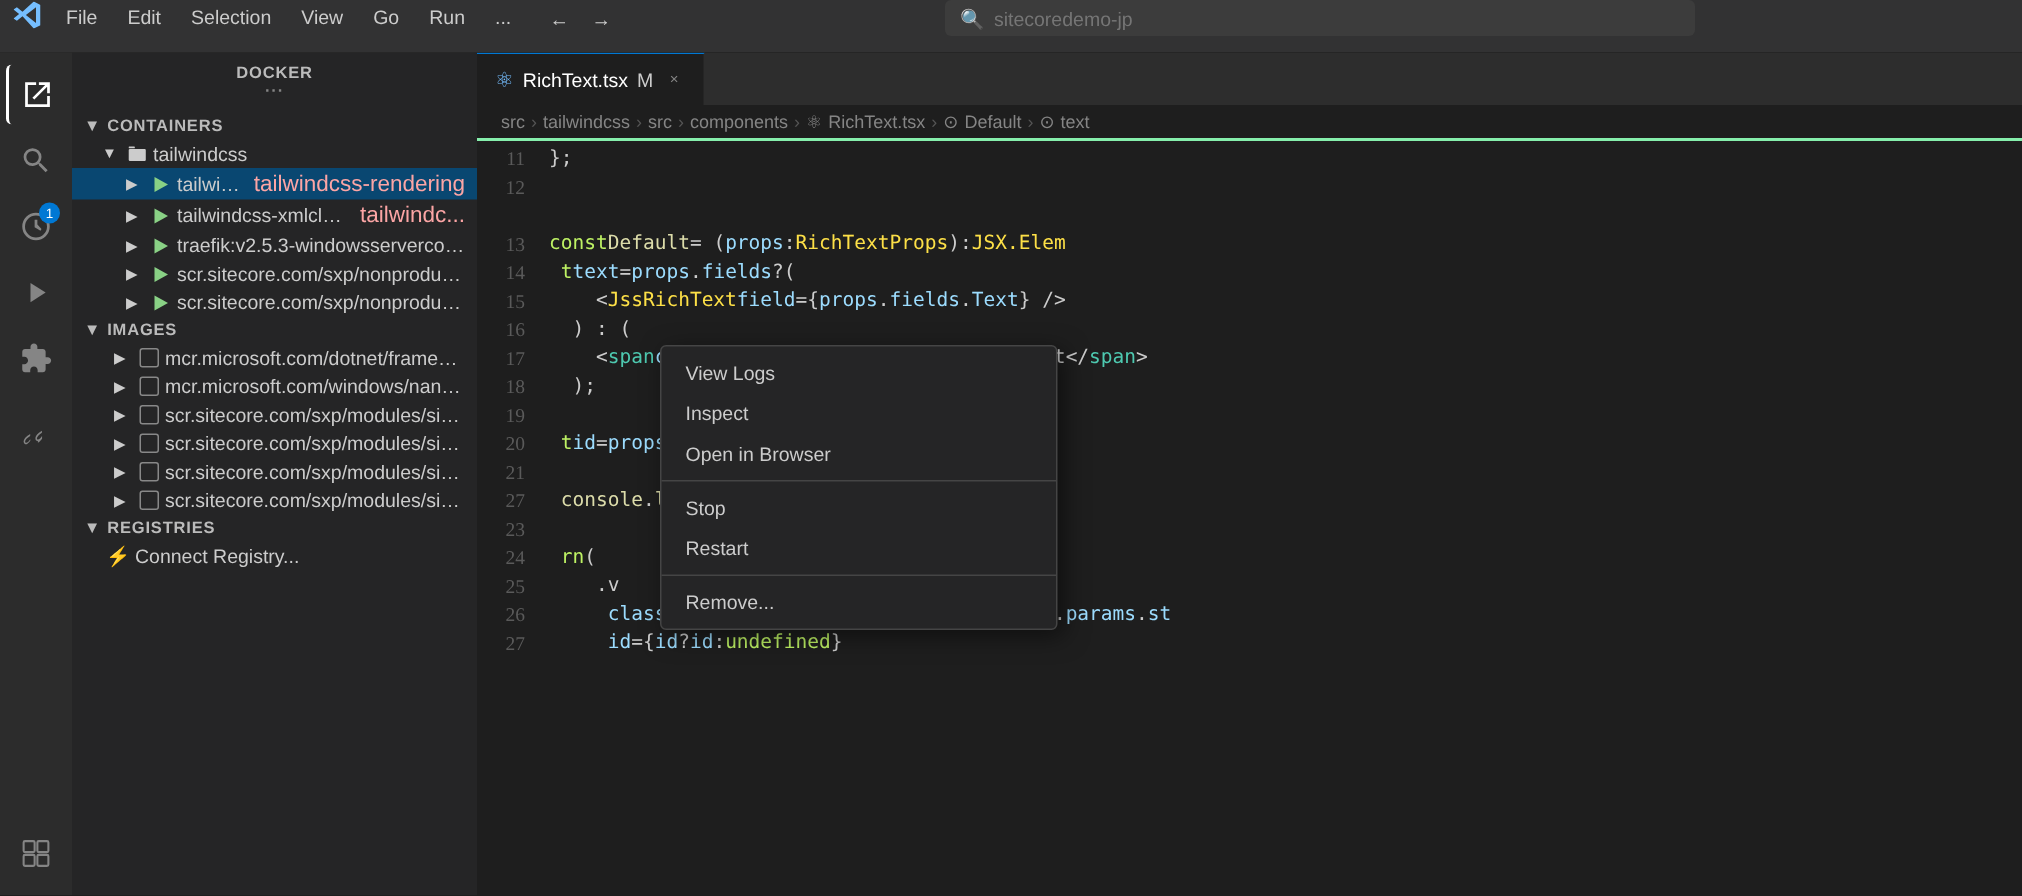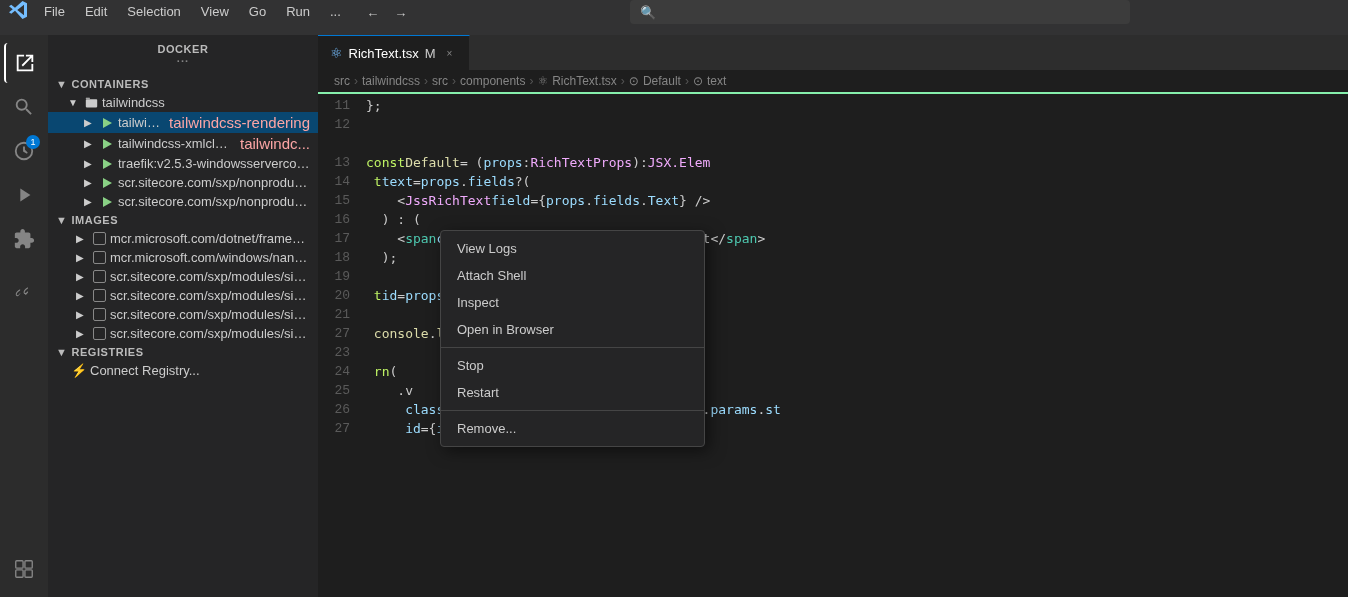--- a/index.html
+++ b/index.html
@@ -283,21 +283,21 @@
     
     .code-area {
       flex: 1;
       overflow: hidden;
       display: flex;
     }
     .line-numbers {
       width: 40px;
       background: #1e1e1e;
       color: #5a5a5a;
-      font-family: Liberation Mono, monospace;
+      font-family: Liberation Serif, serif;
       font-size: 13px;
       line-height: 19px;
       padding: 0 8px;
       text-align: right;
       flex-shrink: 0;
       padding-top: 2px;
     }
     .code-content {
       flex: 1;
       font-family: 'Consolas', monospace;
@@ -307,21 +307,21 @@
       overflow: hidden;
     }
     .code-line {
       display: flex;
       align-items: baseline;
       height: 19px;
       padding-left: 8px;
     }
     .kw { color: #bef264; }
     .fn { color: #dcdcaa; }
-    .type { color: #f0abfc; text-align: center; }
+    .type { color: #fde047; text-align: center; }
     .str { color: #ce9178; }
     .prop { color: #9cdcfe; }
     .op { color: #cccccc; }
     .tag { color: #4ec9b0; }
     .attr { color: #9cdcfe; }
     .punc { color: #cccccc; }
     .var { color: #9cdcfe; }
 
     
     .context-menu {
@@ -367,20 +367,21 @@
     <span class="titlebar-menu-item">Go</span>
     <span class="titlebar-menu-item">Run</span>
     <span class="titlebar-ellipsis">...</span>
   </div>
   <div class="titlebar-nav">
     <div class="nav-btn">←</div>
     <div class="nav-btn">→</div>
   </div>
   <div class="search-bar">
     <span>🔍</span>
+    <input type="text" placeholder="sitecoredemo-jp" style="">
   </div>
 </div>
 
 <div class="main">
 
   <div class="activity-bar">
     <div class="activity-icon active">
       <svg width="22" height="22" viewBox="0 0 24 24" fill="currentColor">
           <path d="M3 3h8v2H5v14h14v-6h2v8H3V3zm10 0h8v8h-2V6.4l-9.3 9.3-1.4-1.4L17.6 5H13V3z"></path>
         </svg>
@@ -717,21 +718,20 @@
             <span class="var">id</span>
             <span class="op"> : </span>
             <span class="kw">undefined</span>
             <span class="punc">}</span>
         </div>
       </div>
     </div>
 
     <div class="context-menu">
       <div class="context-menu-item">View Logs</div>
-      <div class="context-menu-item">Attach Shell</div>
       <div class="context-menu-item">Inspect</div>
       <div class="context-menu-item">Open in Browser</div>
       <div class="context-menu-separator"></div>
       <div class="context-menu-item">Stop</div>
       <div class="context-menu-item">Restart</div>
       <div class="context-menu-separator"></div>
       <div class="context-menu-item">Remove...</div>
     </div>
   </div>
 </div>

